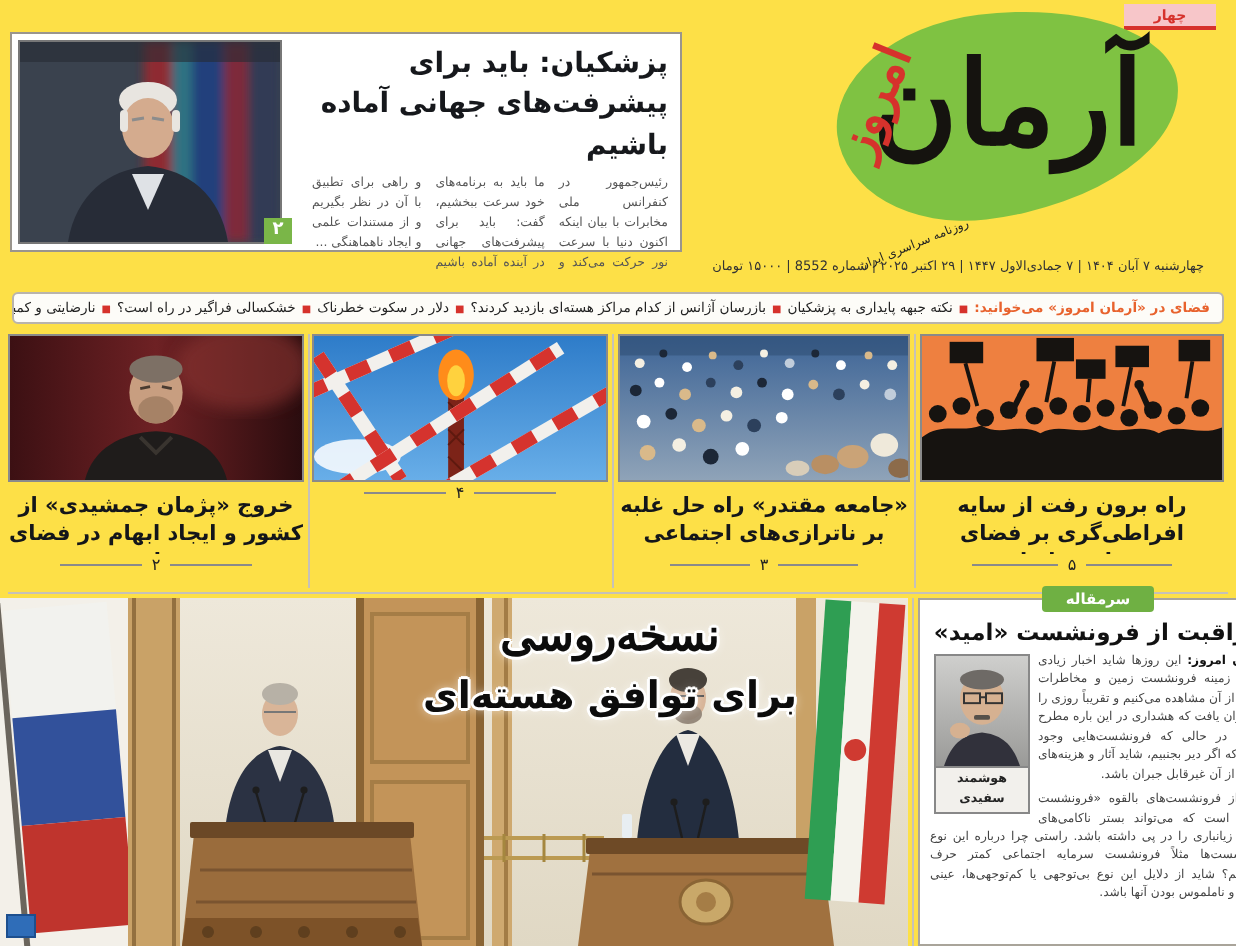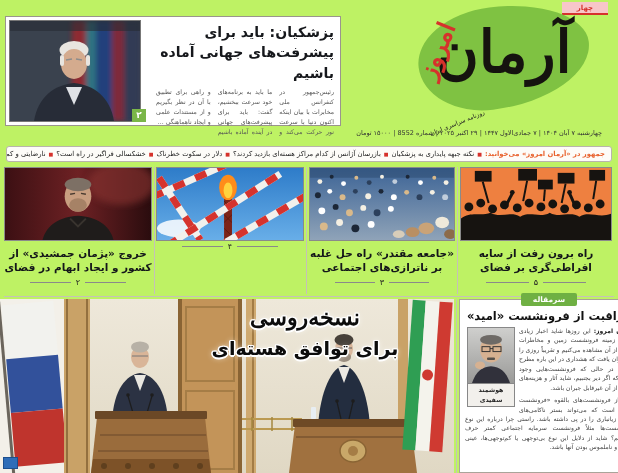--- a/index.html
+++ b/index.html
@@ -1,18 +1,18 @@
 <!DOCTYPE html>
 <html lang="fa" dir="rtl"><head>
 <meta charset="utf-8">
 <style>
   html,body{margin:0;padding:0;background:#e8e6e1;}
   *{box-sizing:border-box;}
   body{font-family:"DejaVu Sans","Liberation Sans",sans-serif;}
-  .page{position:relative;width:618px;height:473px;background:#bef264;overflow:hidden;direction:rtl;margin:0 auto;}
+  .page{position:relative;width:618px;height:473px;background:#fde047;overflow:hidden;direction:rtl;margin:0 auto;}
 
   
   .corner-tab{position:absolute;right:10px;top:2px;width:46px;height:13px;background:#f7c6c9;
     border-bottom:2px solid #d6322c;color:#d6322c;font-size:7px;font-weight:bold;text-align:center;
     line-height:12px;letter-spacing:3px;}
   .logo{position:absolute;right:12px;top:2px;width:204px;height:124px;}
   .logo-blob{position:absolute;right:16px;top:4px;width:172px;height:102px;background:#7fc242;
     border-radius:45% 55% 60% 40% / 50% 45% 55% 50%;transform:rotate(-7deg);}
   .logo-main{position:absolute;inset:-14px 0 10px 0;display:flex;align-items:center;justify-content:center;
     font-size:58px;font-weight:900;color:#15130f;font-family:"DejaVu Serif","Liberation Serif",serif;}
@@ -115,21 +115,21 @@
       </svg>
     </div>
     <div class="lead-content">
       <div class="lead-headline">پزشکیان: باید برای پیشرفت‌های جهانی آماده باشیم</div>
       <div class="lead-body">رئیس‌جمهور در کنفرانس ملی مخابرات با بیان اینکه اکنون دنیا با سرعت نور حرکت می‌کند و ما باید به برنامه‌های خود سرعت ببخشیم، گفت: باید برای پیشرفت‌های جهانی در آینده آماده باشیم و راهی برای تطبیق با آن در نظر بگیریم و از مستندات علمی و ایجاد ناهماهنگی ...</div>
     </div>
     <div class="lead-badge">۲</div>
   </div>
 
   <div class="ticker">
-    <span class="ticker-label">جمهور در «آرمان امروز» می‌خوانید:</span>
+    <span class="ticker-label">فضای در «آرمان امروز» می‌خوانید:</span>
     <span><span class="tsep">■</span><span class="titem">نکته جبهه پایداری به پزشکیان</span><span class="tsep">■</span><span class="titem">بازرسان آژانس از کدام مراکز هسته‌ای بازدید کردند؟</span><span class="tsep">■</span><span class="titem">دلار در سکوت خطرناک</span><span class="tsep">■</span><span class="titem">خشکسالی فراگیر در راه است؟</span><span class="tsep">■</span><span class="titem">نارضایتی و کمبود پرستار در گرگان و آق قلا</span></span>
   </div>
 
   <div class="card" style="left:460px;width:152px;">
     <div class="card-img">
       <svg viewBox="0 0 152 74" preserveAspectRatio="none">
         <rect width="152" height="74" fill="#ee8040"></rect>
         <g fill="#161310" stroke="#161310">
           <rect x="14" y="3" width="17" height="11" stroke="none"></rect>
           <rect x="58" y="1" width="19" height="12" stroke="none"></rect>

